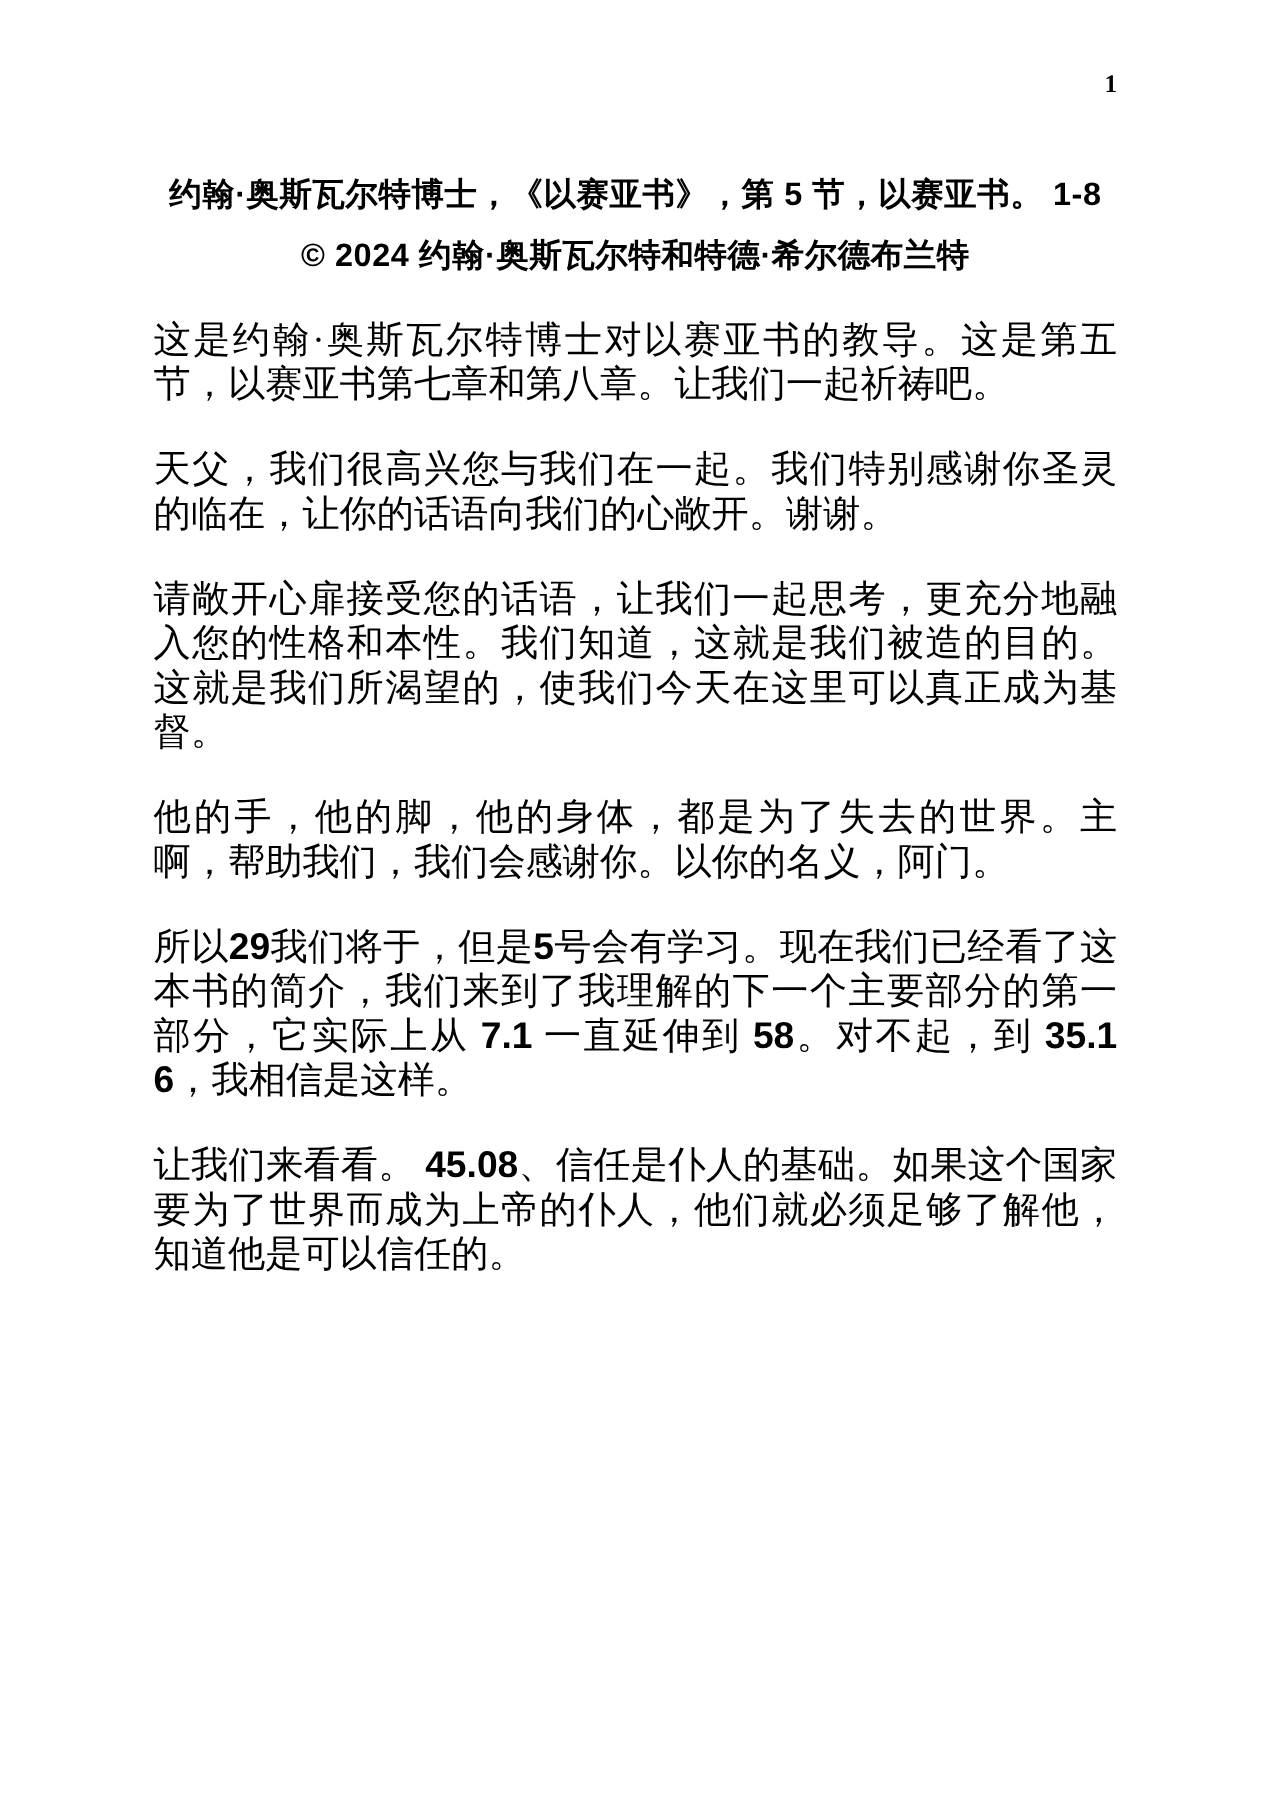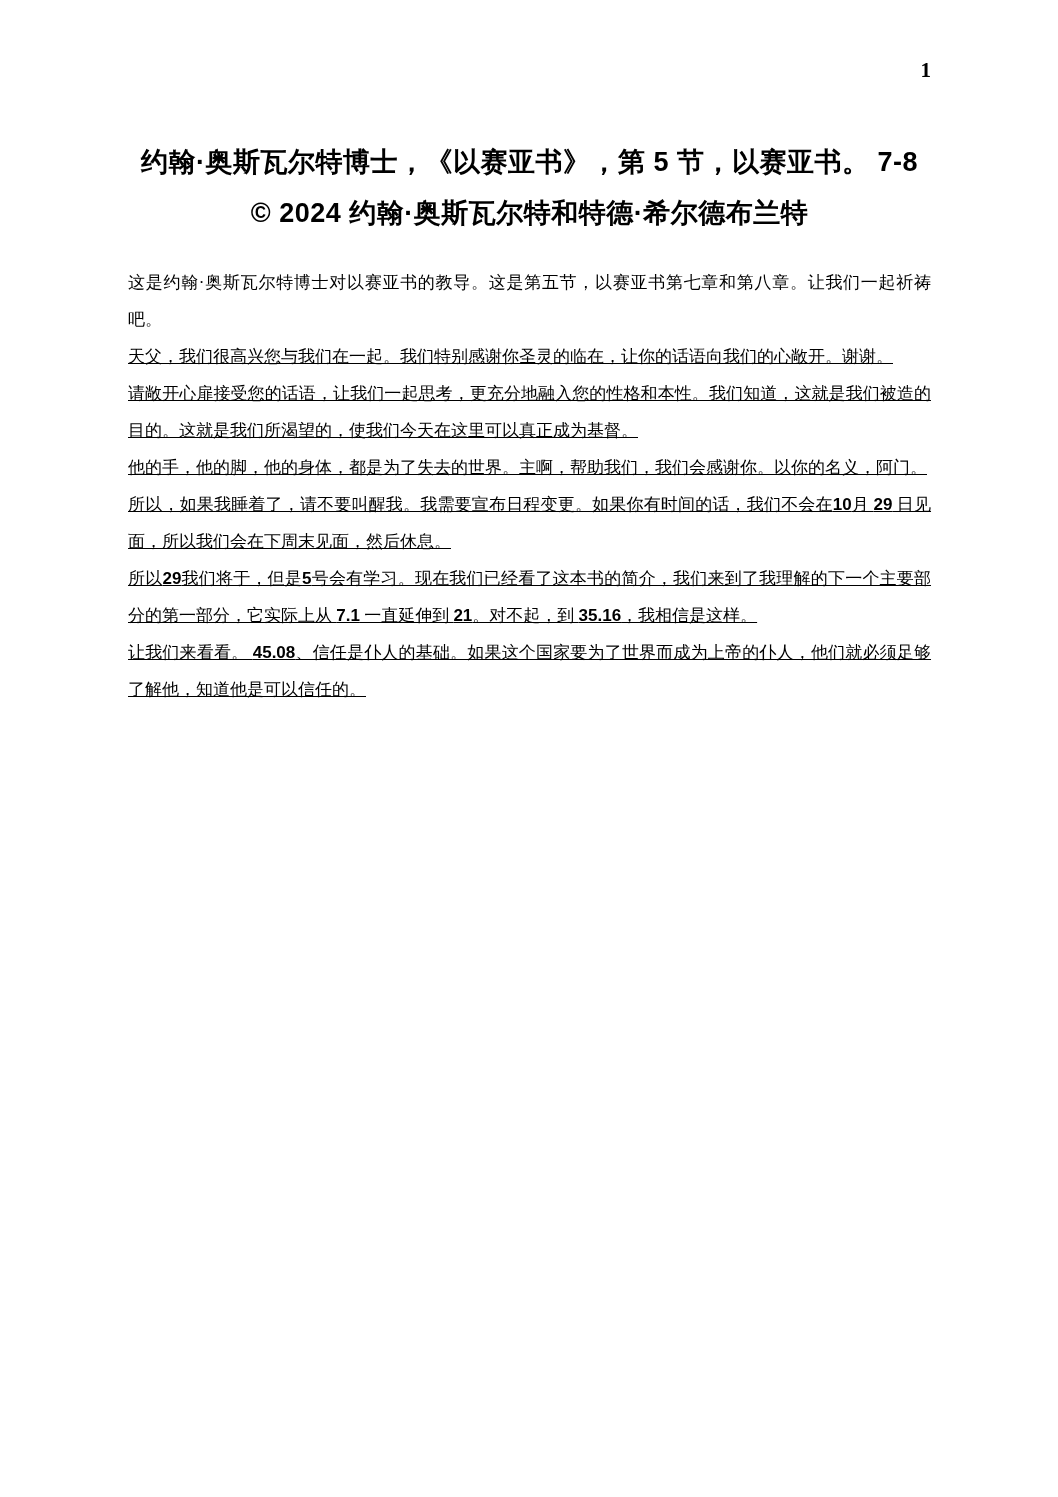--- a/index.html
+++ b/index.html
@@ -30,49 +30,48 @@
     text-align: center;
     font-family: "Liberation Sans", sans-serif;
     font-weight: 700;
     font-size: 27px;
     line-height: 51px;
     letter-spacing: 0.5px;
   }
   .doc-body {
     margin-top: 25px;
     font-family: "Liberation Serif", serif;
-    font-size: 17px;
+    font-size: 31px;
     line-height: 37px;
     text-align: justify;
     word-break: break-all;
   }
   .doc-body p {
     margin: 0;
   }
   .doc-body p + p {
-    text-decoration: underline;
+    margin-top: 34px;
   }
   .doc-body b {
     font-family: "Liberation Sans", sans-serif;
     font-weight: 700;
   }
 </style>
 </head>
 <body>
 
 <div class="page">
   <div class="page-number">1</div>
 
   <header class="doc-title">
-    <div>约翰·奥斯瓦尔特博士，《以赛亚书》，第 5 节，以赛亚书。 7-8</div>
+    <div>约翰·奥斯瓦尔特博士，《以赛亚书》，第 5 节，以赛亚书。 1-8</div>
     <div>© 2024 约翰·奥斯瓦尔特和特德·希尔德布兰特</div>
   </header>
 
   <main class="doc-body" id="doc-body">
       <p><span>这是约翰·奥斯瓦尔特博士对以赛亚书的教导。这是第五节，以赛亚书第七章和第八章。让我们一起祈祷吧。</span></p>
       <p><span>天父，我们很高兴您与我们在一起。我们特别感谢你圣灵的临在，让你的话语向我们的心敞开。谢谢。</span></p>
       <p><span>请敞开心扉接受您的话语，让我们一起思考，更充分地融入您的性格和本性。我们知道，这就是我们被造的目的。这就是我们所渴望的，使我们今天在这里可以真正成为基督。</span></p>
       <p><span>他的手，他的脚，他的身体，都是为了失去的世界。主啊，帮助我们，我们会感谢你。以你的名义，阿门。</span></p>
-      <p><span>所以，如果我睡着了，请不要叫醒我。我需要宣布日程变更。如果你有时间的话，我们不会在</span><b>10</b><span>月 </span><b>29</b><span> 日见面，所以我们会在下周末见面，然后休息。</span></p>
-      <p><span>所以</span><b>29</b><span>我们将于，但是</span><b>5</b><span>号会有学习。现在我们已经看了这本书的简介，我们来到了我理解的下一个主要部分的第一部分，它实际上从 </span><b>7.1</b><span> 一直延伸到 </span><b>21</b><span>。对不起，到 </span><b>35.16</b><span>，我相信是这样。</span></p>
+      <p><span>所以</span><b>29</b><span>我们将于，但是</span><b>5</b><span>号会有学习。现在我们已经看了这本书的简介，我们来到了我理解的下一个主要部分的第一部分，它实际上从 </span><b>7.1</b><span> 一直延伸到 </span><b>58</b><span>。对不起，到 </span><b>35.16</b><span>，我相信是这样。</span></p>
       <p><span>让我们来看看。 </span><b>45.08</b><span>、信任是仆人的基础。如果这个国家要为了世界而成为上帝的仆人，他们就必须足够了解他，知道他是可以信任的。</span></p>
     </main>
 </div>
 
 </body></html>

